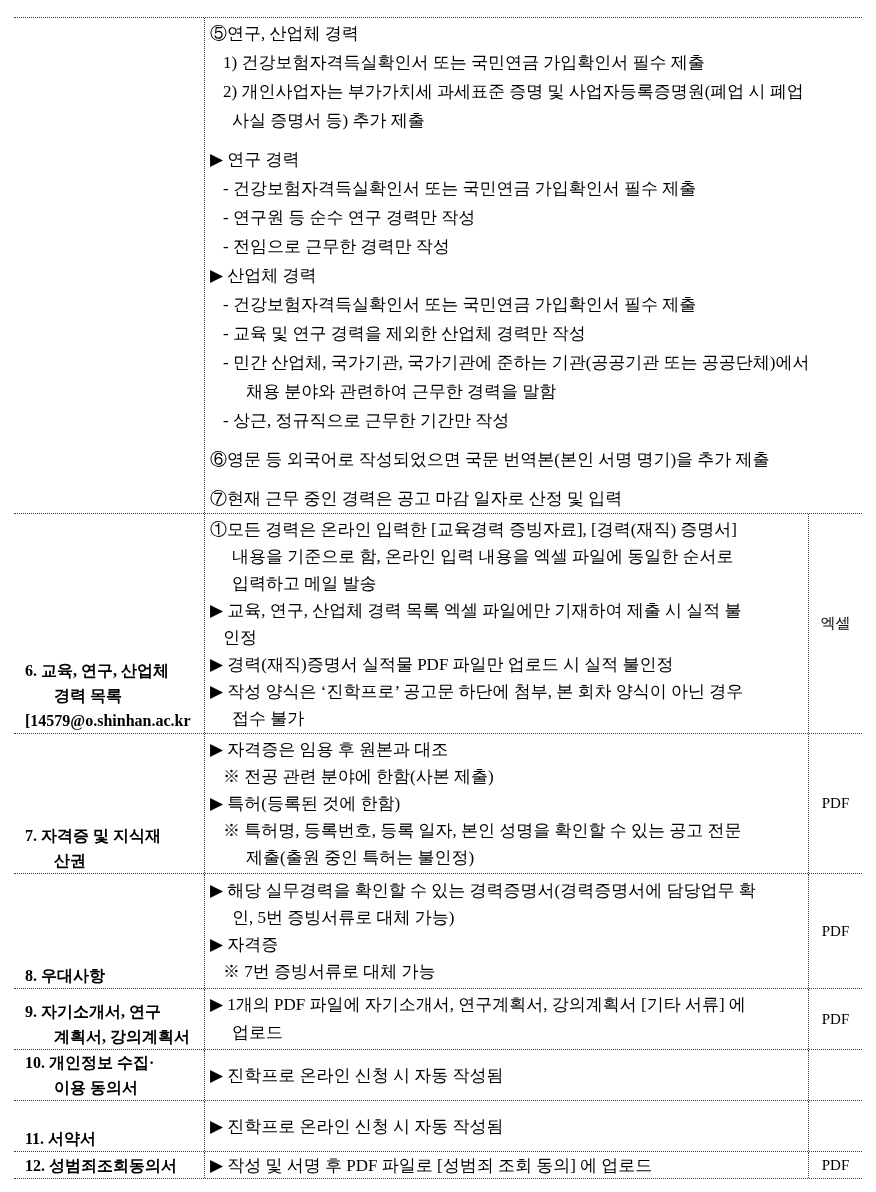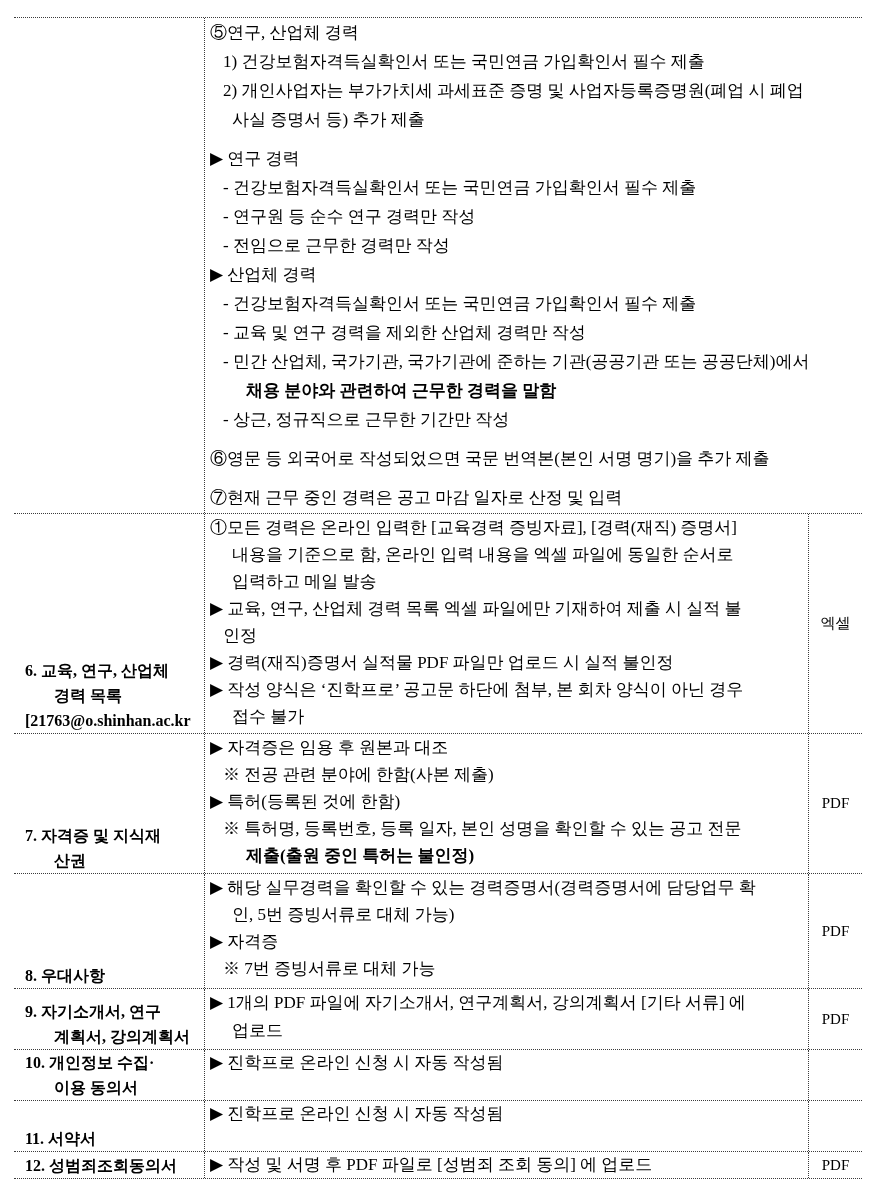--- a/index.html
+++ b/index.html
@@ -28,34 +28,34 @@
     width:191px;flex:0 0 191px;
     border-right:1px dotted #3b3b3b;
     display:flex;flex-direction:column;justify-content:flex-end;
     font-weight:bold;font-size:16px;line-height:25px;
   }
   .cat > div{padding-left:11px;white-space:nowrap;}
   .cat > div.cl-ind{padding-left:40px;}
   .cat > div.cl-ctr{padding-left:0;text-align:center;}
   .det{
     flex:1 1 auto;
-    display:flex;flex-direction:column;
+    display:flex;flex-direction:column;justify-content:center;
     font-size:17px;
     padding-left:5px;padding-right:2px;
   }
   .fmt{
     width:54px;flex:0 0 54px;
     border-left:1px dotted #3b3b3b;
     display:flex;align-items:center;justify-content:center;
     font-size:15px;
   }
   .ln{white-space:nowrap;overflow:hidden;}
   .i1{padding-left:13px;}
   .i2{padding-left:22px;}
-  .i3{padding-left:36px;font-weight:bold;}
+  .i3{padding-left:36px;}
   .g{height:10px;}
   
   .row5{height:496px;}
   .row5 .ln{line-height:29px;}
   .row6{height:220px;}
   .row6 .ln{line-height:27px;}
   .row7{height:140px;}
   .row7 .ln{line-height:27px;}
   .row8{height:115px;}
   .row8 .ln{line-height:27px;}
@@ -94,21 +94,21 @@
         <div class="ln">⑥영문 등 외국어로 작성되었으면 국문 번역본(본인 서명 명기)을 추가 제출</div>
         <div class="g"></div>
         <div class="ln">⑦현재 근무 중인 경력은 공고 마감 일자로 산정 및 입력</div>
       </div>
     </div>
 
     <div class="trow row6">
       <div class="cell cat">
         <div>6. 교육, 연구, 산업체</div>
         <div class="cl-ind">경력 목록</div>
-        <div>[21763@o.shinhan.ac.kr</div>
+        <div>[14579@o.shinhan.ac.kr</div>
       </div>
       <div class="cell det">
         <div class="ln">①모든 경력은 온라인 입력한 [교육경력 증빙자료], [경력(재직) 증명서]</div>
         <div class="ln i2">내용을 기준으로 함, 온라인 입력 내용을 엑셀 파일에 동일한 순서로</div>
         <div class="ln i2">입력하고 메일 발송</div>
         <div class="ln">▶ 교육, 연구, 산업체 경력 목록 엑셀 파일에만 기재하여 제출 시 실적 불</div>
         <div class="ln i1">인정</div>
         <div class="ln">▶ 경력(재직)증명서 실적물 PDF 파일만 업로드 시 실적 불인정</div>
         <div class="ln">▶ 작성 양식은 ‘진학프로’ 공고문 하단에 첨부, 본 회차 양식이 아닌 경우</div>
         <div class="ln i2">접수 불가</div>

